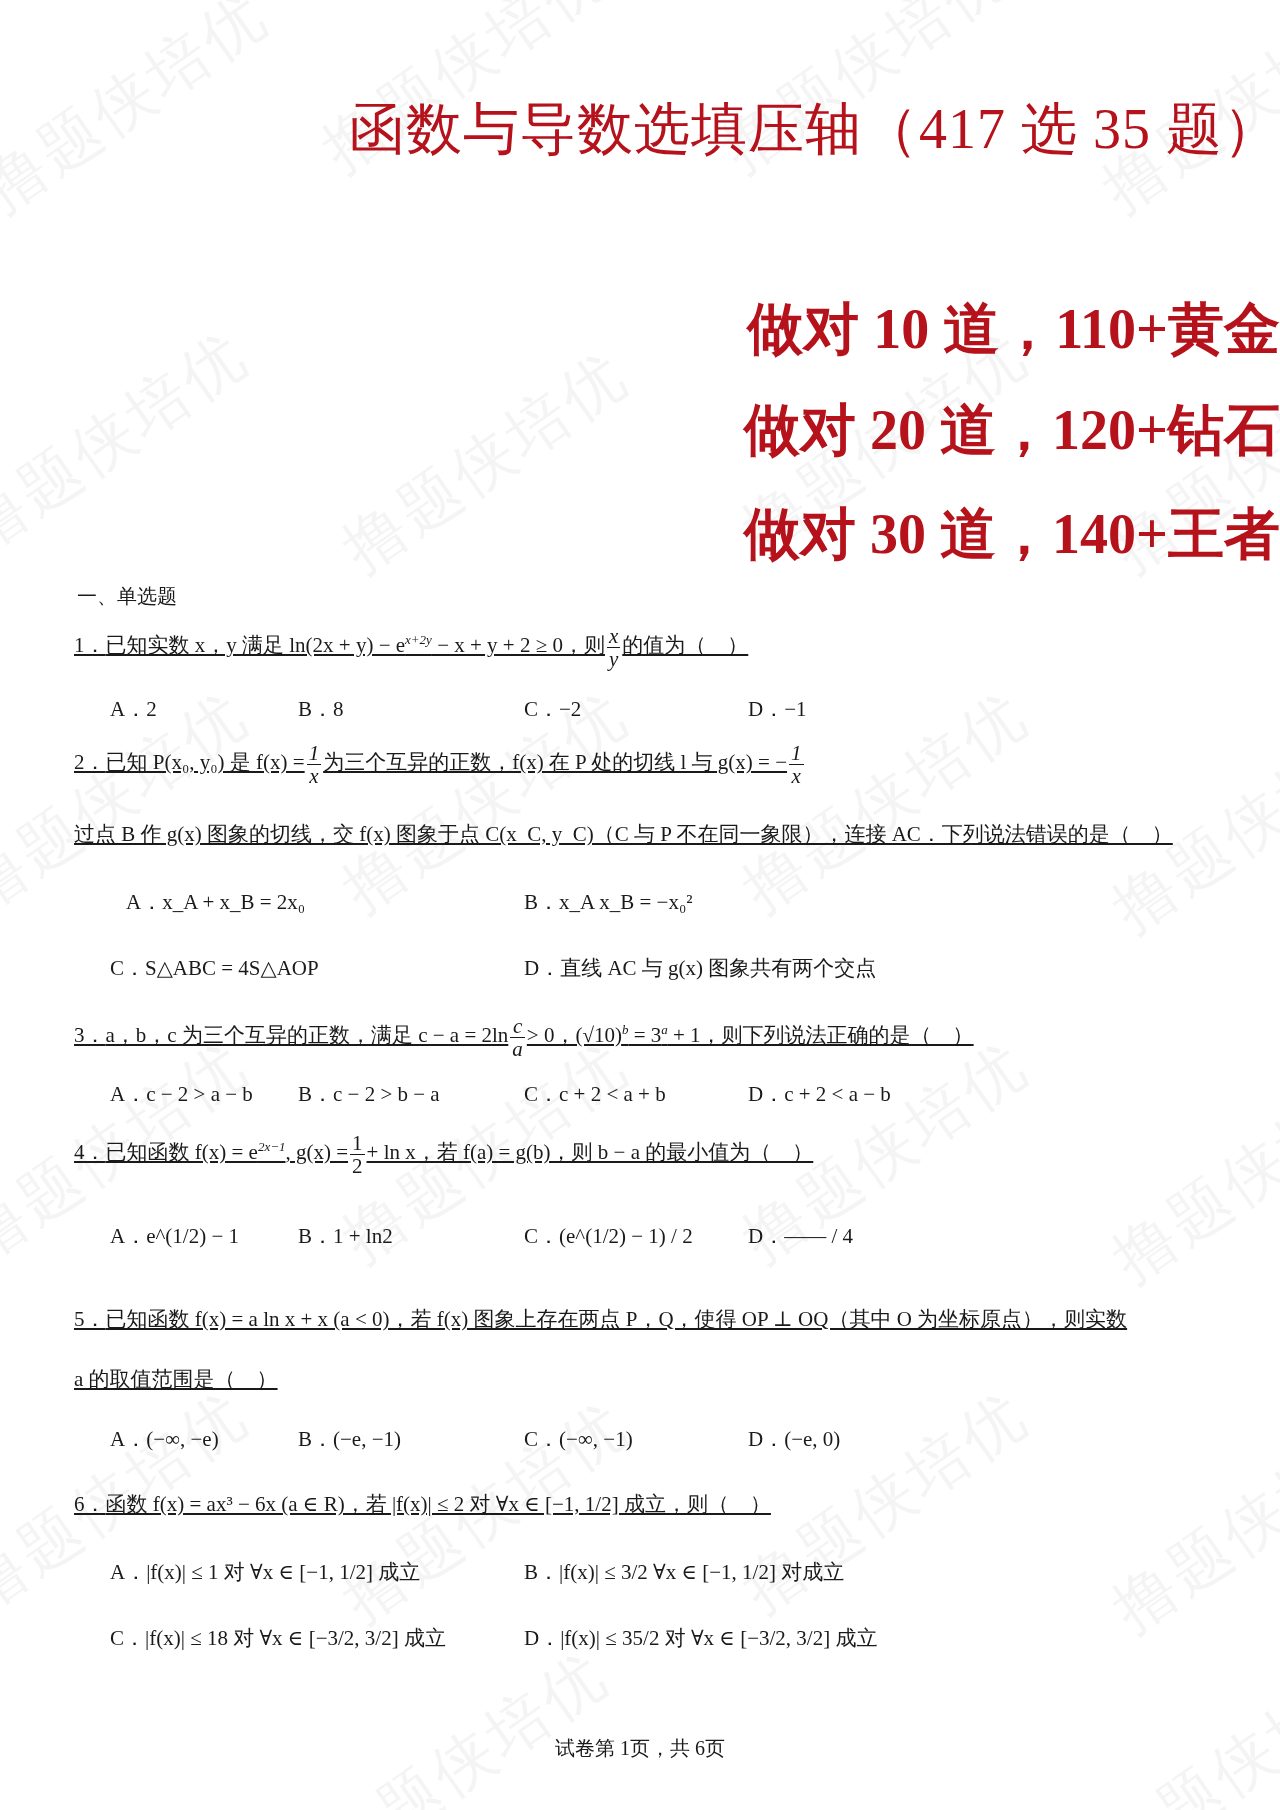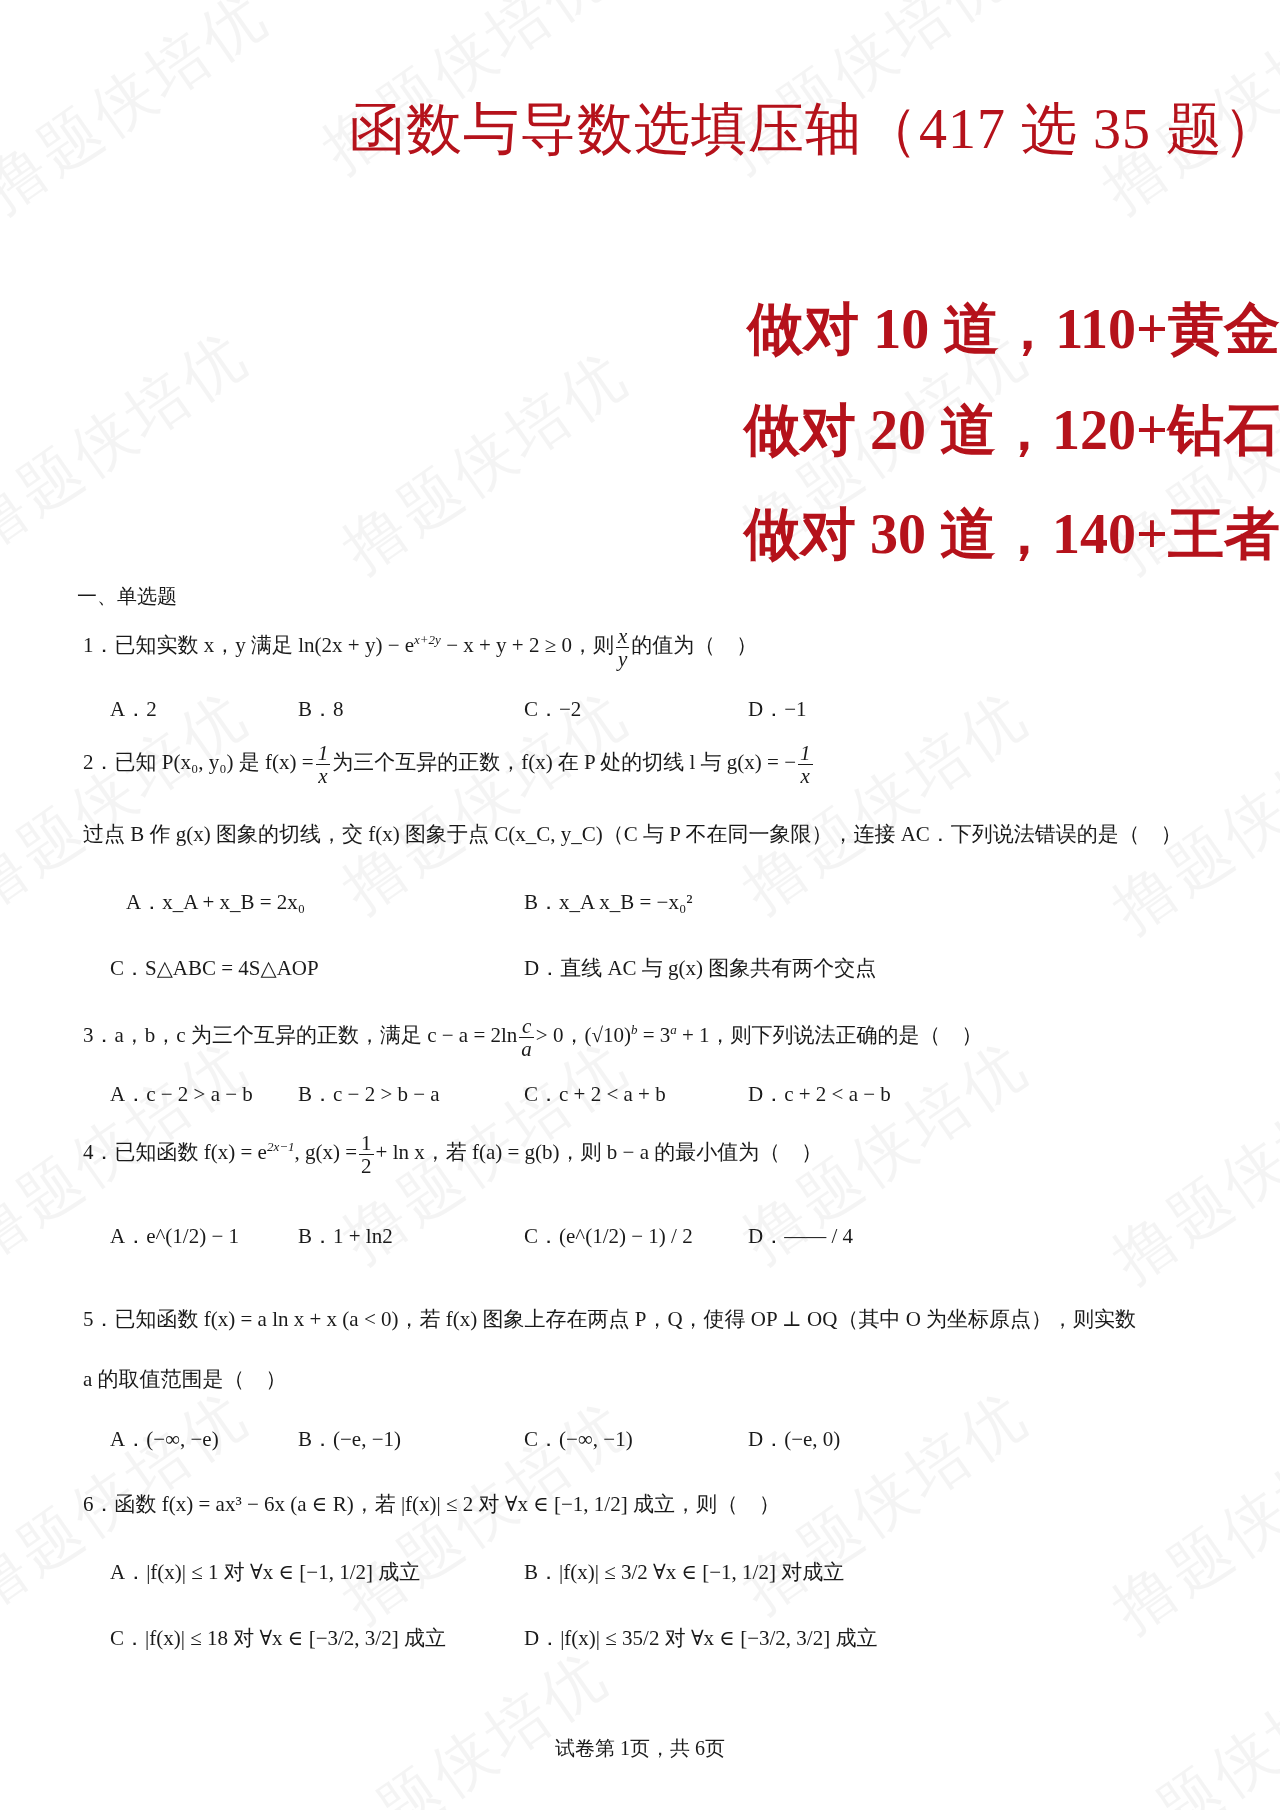--- a/index.html
+++ b/index.html
@@ -15,21 +15,21 @@
   .head { position: absolute; left: 0; width: 1280px; text-align: right; color: #b5121b; }
   .h-title { top: 92px; font-size: 56px; letter-spacing: 1px; }
   .h-sub { top: 195px; font-size: 56px; font-weight: bold; }
   .h-tier { font-size: 56px; font-weight: bold; }
   .tier-1 { top: 292px; padding-left: 34px; }
   .tier-2 { top: 393px; }
   .tier-3 { top: 497px; }
 
   .section { position: absolute; left: 77px; top: 583px; font-size: 20px; }
 
-  .q { position: absolute; left: 83px; font-size: 21px; white-space: nowrap; }
+  .q { position: absolute; left: 74px; font-size: 21px; white-space: nowrap; text-decoration: underline; }
   .opts { position: absolute; font-size: 21px; white-space: nowrap; }
   .opt { position: absolute; white-space: nowrap; }
   .math { font-style: italic; font-family: "Liberation Serif", serif; }
 
   .frac { display: inline-block; vertical-align: middle; text-align: center; line-height: 1.05; margin: 0 2px; }
   .frac .num { display: block; border-bottom: 1.4px solid #1a1a1a; padding: 0 2px; }
   .frac .den { display: block; padding: 0 2px; }
 
   .footer { position: absolute; left: 0; width: 1280px; top: 1735px; text-align: center; font-size: 20px; }
 </style>

